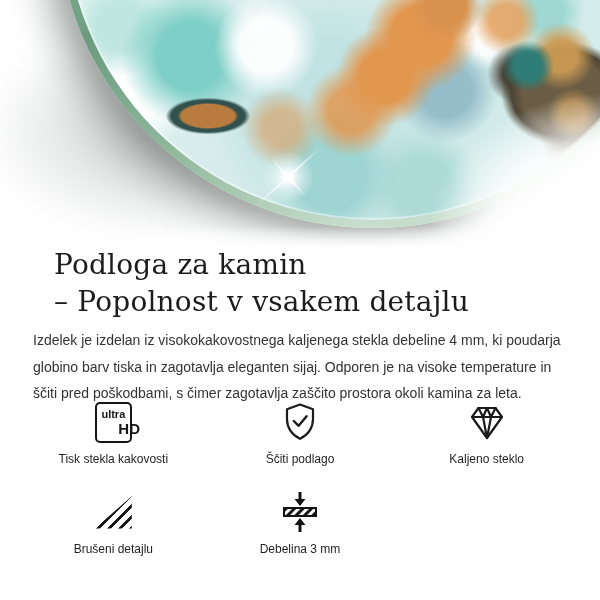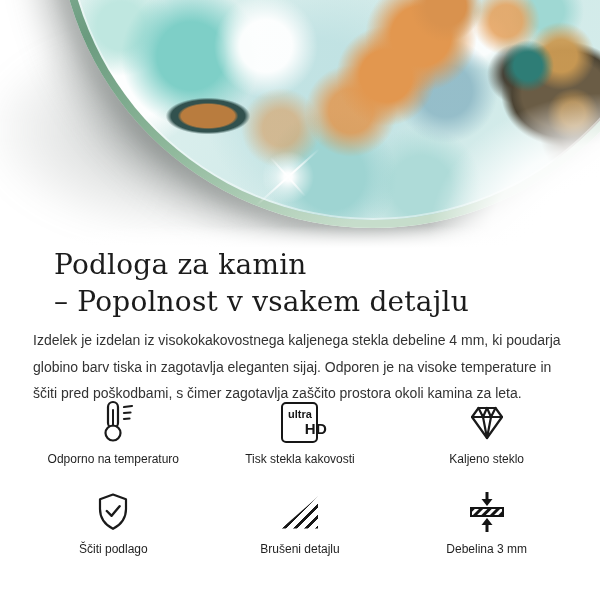--- a/index.html
+++ b/index.html
@@ -96,64 +96,51 @@
 
   <h1 class="title">
     <span>Podloga za kamin</span>
     <span>– Popolnost v vsakem detajlu</span>
   </h1>
 
   <p class="desc">Izdelek je izdelan iz visokokakovostnega kaljenega stekla debeline 4 mm, ki poudarja globino barv tiska in zagotavlja eleganten sijaj. Odporen je na visoke temperature in ščiti pred poškodbami, s čimer zagotavlja zaščito prostora okoli kamina za leta.</p>
 
   <div class="features">
 
-    <div class="feature">
-      <div class="icon-box">
-        <svg class="ico" width="44" height="46" viewBox="0 0 44 46">
-          <rect x="17" y="3" width="10" height="26" rx="5"></rect>
-          <circle cx="22" cy="34" r="7.5" fill="#fff"></circle>
-          <line x1="22" y1="11" x2="22" y2="26.5" stroke-width="2"></line>
-          <line x1="33" y1="8" x2="41" y2="7"></line>
-          <line x1="33" y1="14" x2="39.5" y2="13.5"></line>
-          <line x1="33" y1="20" x2="38.5" y2="19.5"></line>
-        </svg>
-      </div>
-      <div class="feature-label">Odporno na temperaturo</div>
-    </div>
 
     <div class="feature">
       <div class="icon-box">
         <div class="uhd">
           <span class="t">ultra</span>
           <span class="b">HD</span>
         </div>
       </div>
       <div class="feature-label">Tisk stekla kakovosti</div>
     </div>
 
     <div class="feature">
       <div class="icon-box">
+        <svg class="ico" width="44" height="44" viewBox="0 0 44 44">
+          <path d="M22 4.5 L35 9.2 V19 C35 28.6 29.6 34.9 22 38.8 C14.4 34.9 9 28.6 9 19 V9.2 Z"></path>
+          <path d="M15.8 21 L20.6 25.8 L28.6 16.2" stroke-width="2.4"></path>
+        </svg>
+      </div>
+      <div class="feature-label">Ščiti podlago</div>
+    </div>
+
+    <div class="feature">
+      <div class="icon-box">
         <svg class="ico" width="44" height="42" viewBox="0 0 44 42" stroke-width="2">
           <path d="M13.5 7 H30.5 L37 16 L22 37 L7 16 Z"></path>
           <line x1="7" y1="16" x2="37" y2="16"></line>
           <path d="M13.5 7 L18 16 L22 7 L26 16 L30.5 7"></path>
           <path d="M18 16 L22 37 L26 16"></path>
         </svg>
       </div>
       <div class="feature-label">Kaljeno steklo</div>
-    </div>
-
-    <div class="feature">
-      <div class="icon-box">
-        <svg class="ico" width="44" height="44" viewBox="0 0 44 44">
-          <path d="M22 4.5 L35 9.2 V19 C35 28.6 29.6 34.9 22 38.8 C14.4 34.9 9 28.6 9 19 V9.2 Z"></path>
-          <path d="M15.8 21 L20.6 25.8 L28.6 16.2" stroke-width="2.4"></path>
-        </svg>
-      </div>
-      <div class="feature-label">Ščiti podlago</div>
     </div>
 
     <div class="feature">
       <div class="icon-box">
         <div class="bevel"></div>
       </div>
       <div class="feature-label">Brušeni detajlu</div>
     </div>
 
     <div class="feature">

